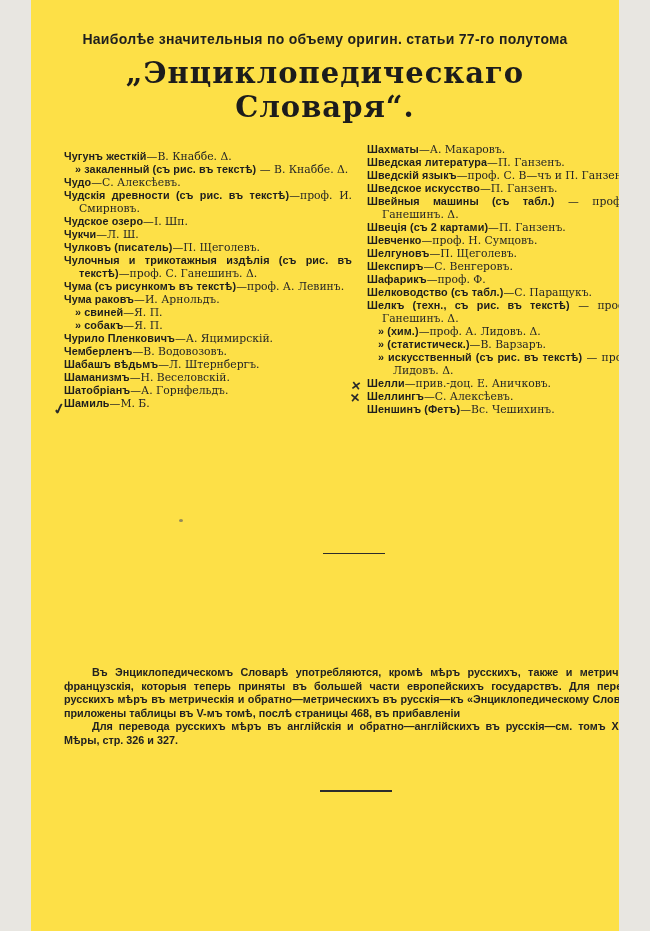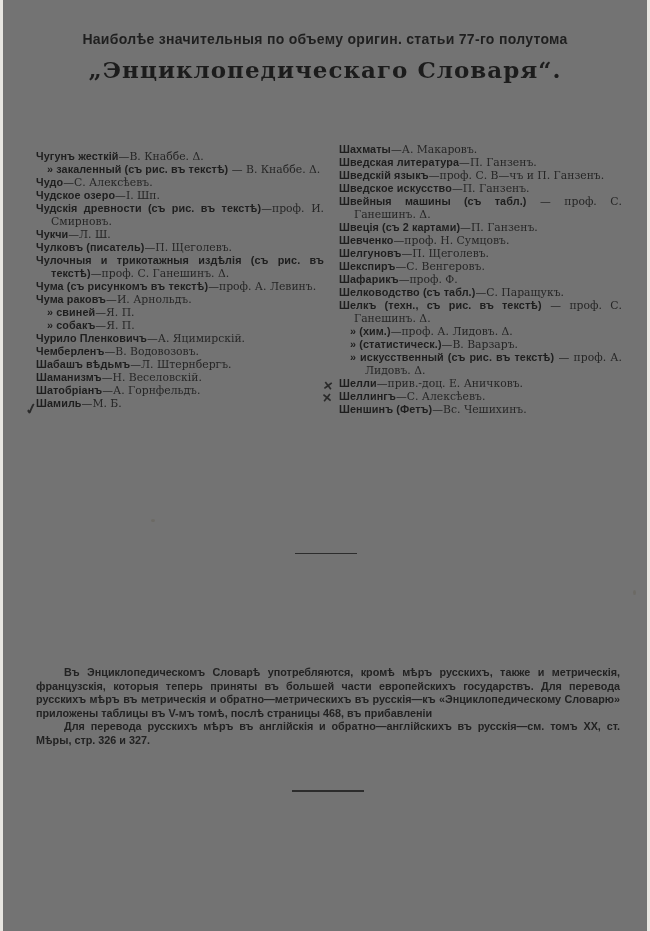--- a/index.html
+++ b/index.html
@@ -1,29 +1,29 @@
 <!DOCTYPE html>
 <html><head>
 <meta charset="utf-8">
 <style>
   html,body { margin:0; padding:0; background:#e8e6e1; }
   .page {
-    position:relative; width:644px; height:931px; margin:0 auto;
-    background:#737373; color:#242424; overflow:hidden;
+    position:relative; width:588px; height:931px; margin:0 auto;
+    background:#fde047; color:#242424; overflow:hidden;
     font-family:"DejaVu Serif", serif;
   }
   .header-line {
     position:absolute; top:31px; left:0; right:0; text-align:center;
     font-family:"Liberation Sans", sans-serif; font-weight:bold;
     font-size:14px; letter-spacing:0.3px; color:#1f1f1f;
   }
   .page-title {
     position:absolute; top:56px; left:0; right:0; text-align:center;
     font-family:"DejaVu Serif", serif; font-weight:bold;
-    font-size:23px; letter-spacing:1px; color:#1c1c1c;
+    font-size:29px; letter-spacing:1px; color:#1c1c1c;
   }
   .columns {
     position:absolute; top:122px; left:33px; width:592px; height:315px;
     display:flex; align-items:center;
   }
   .col { box-sizing:border-box; }
   .col.left  { width:288px; }
   .col.right { width:291px; padding-left:8px; }
   .divider { width:1px; background:#2e2e2e; margin-left:6px; }
   .entry {
@@ -63,22 +63,22 @@
 
   <div class="header-line">Наиболѣе значительныя по объему оригин. статьи 77-го полутома</div>
   <div class="page-title">„Энциклопедическаго Словаря“.</div>
 
   <div class="columns">
 
     <div class="col left">
       <div class="entry"><span class="term">Чугунъ жесткій</span><span class="rest">—В. Кнаббе. Δ.</span></div>
       <div class="entry sub"><span class="term">» закаленный (съ рис. въ текстѣ)</span><span class="rest"> — В. Кнаббе. Δ.</span></div>
       <div class="entry"><span class="term">Чудо</span><span class="rest">—С. Алексѣевъ.</span></div>
+      <div class="entry"><span class="term">Чудскія древности (съ рис. въ текстѣ)</span><span class="rest">—проф. И. Смирновъ.</span></div>
       <div class="entry"><span class="term">Чудское озеро</span><span class="rest">—I. Шп.</span></div>
-      <div class="entry"><span class="term">Чудскія древности (съ рис. въ текстѣ)</span><span class="rest">—проф. И. Смирновъ.</span></div>
       <div class="entry"><span class="term">Чукчи</span><span class="rest">—Л. Ш.</span></div>
       <div class="entry"><span class="term">Чулковъ (писатель)</span><span class="rest">—П. Щеголевъ.</span></div>
       <div class="entry"><span class="term">Чулочныя и трикотажныя издѣлія (съ рис. въ текстѣ)</span><span class="rest">—проф. С. Ганешинъ. Δ.</span></div>
       <div class="entry"><span class="term">Чума (съ рисункомъ въ текстѣ)</span><span class="rest">—проф. А. Левинъ.</span></div>
       <div class="entry"><span class="term">Чума раковъ</span><span class="rest">—И. Арнольдъ.</span></div>
       <div class="entry sub"><span class="term">» свиней</span><span class="rest">—Я. П.</span></div>
       <div class="entry sub"><span class="term">» собакъ</span><span class="rest">—Я. П.</span></div>
       <div class="entry"><span class="term">Чурило Пленковичъ</span><span class="rest">—А. Яцимирскій.</span></div>
       <div class="entry"><span class="term">Чемберленъ</span><span class="rest">—В. Водовозовъ.</span></div>
       <div class="entry"><span class="term">Шабашъ вѣдьмъ</span><span class="rest">—Л. Штернбергъ.</span></div>

